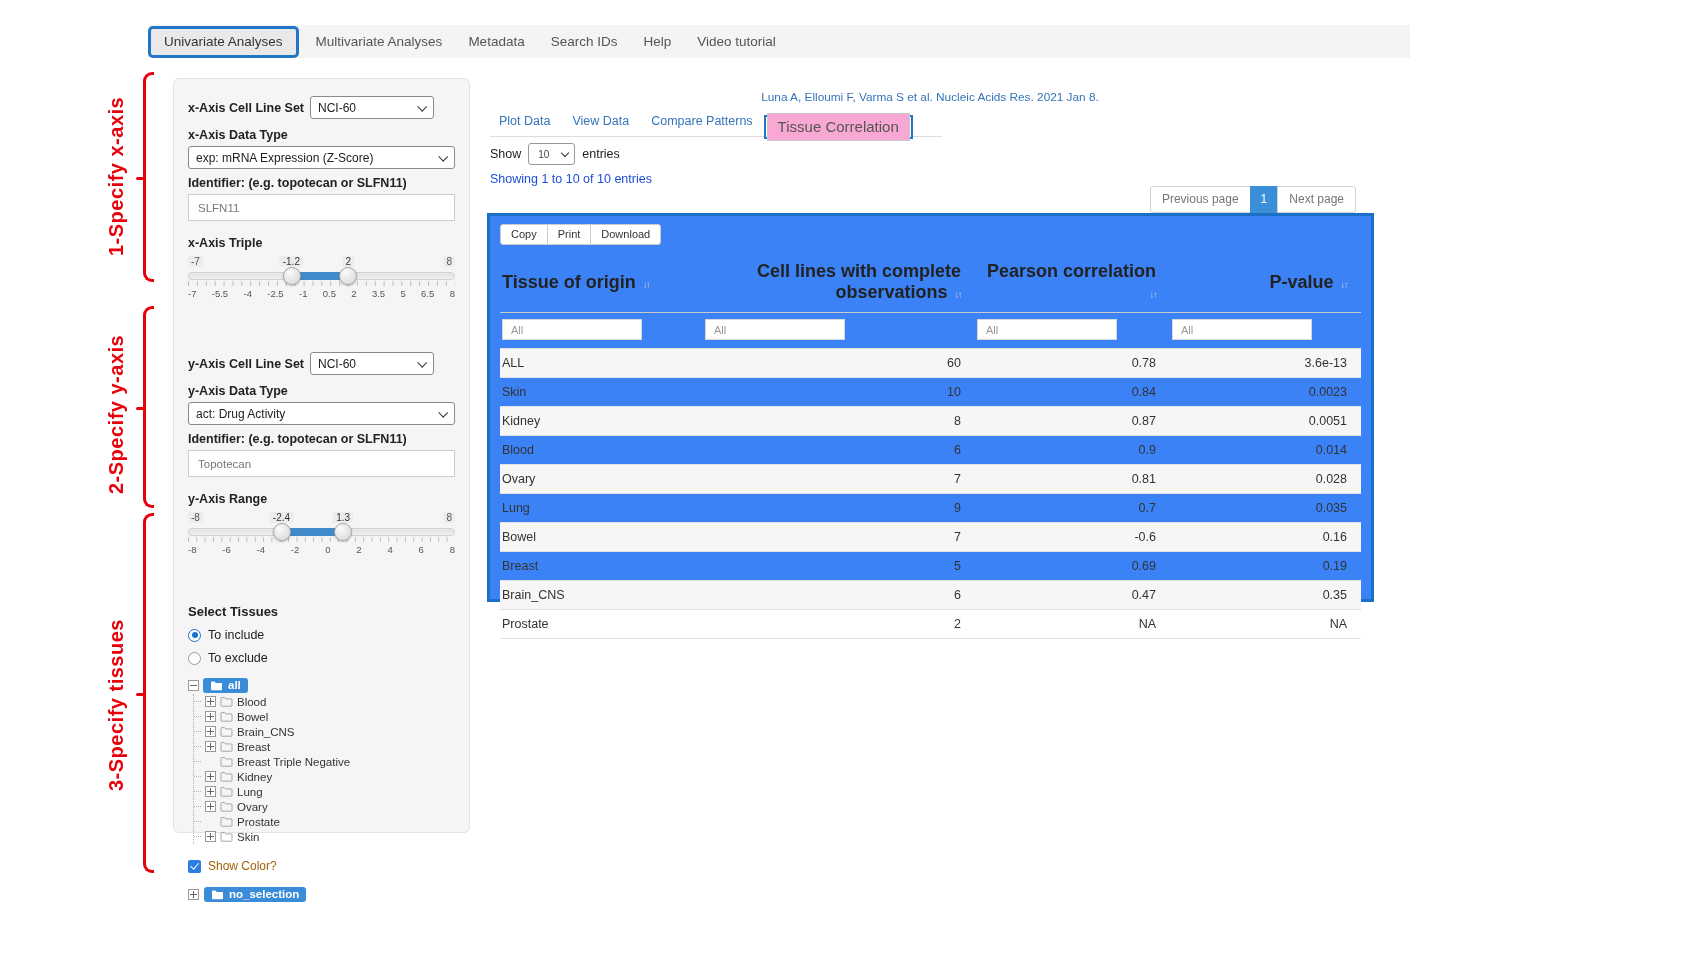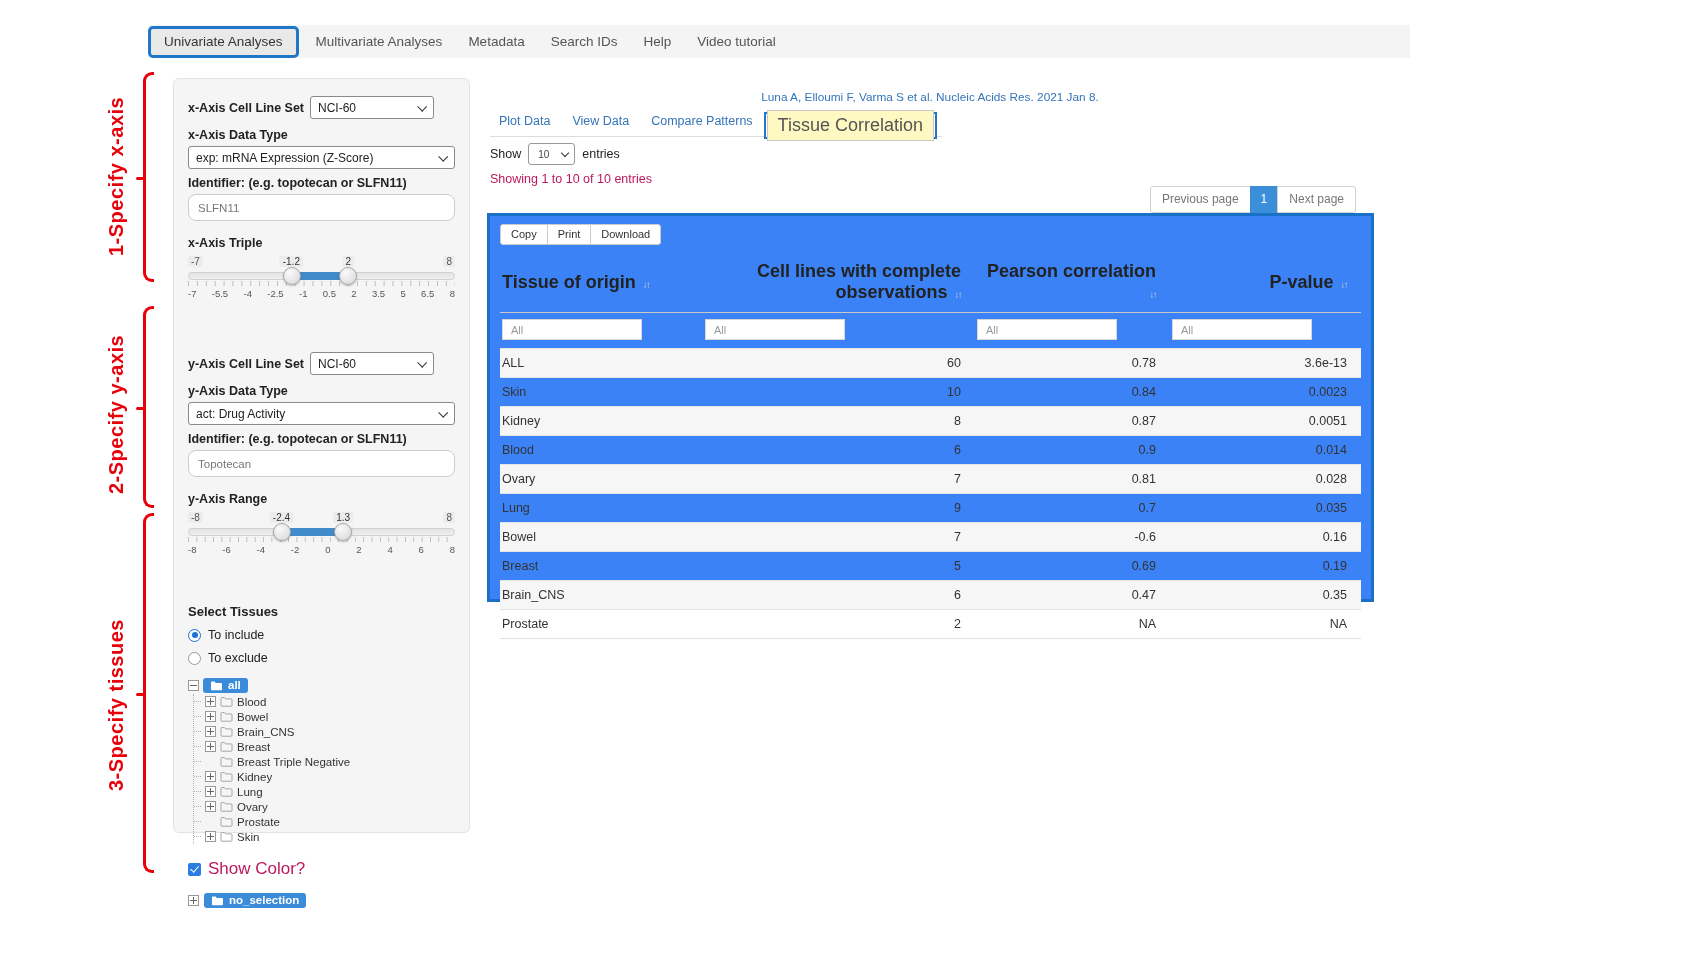--- a/index.html
+++ b/index.html
@@ -25,21 +25,21 @@
   .brace .nub{position:absolute;left:-10px;top:50%;width:9px;height:3px;background:var(--annotation-red);border-radius:2px;}
 
   
   .panel{position:absolute;left:173px;top:78px;width:297px;height:755px;background:#f5f5f6;border:1px solid #e2e2e2;border-radius:6px;padding:17px 14px;}
   .flabel{font-weight:bold;font-size:12.5px;color:#222;}
   .inline-row{display:flex;align-items:center;gap:6px;}
   .select{position:relative;height:23px;background:#fff;border:1px solid #8a8a8a;border-radius:3px;display:flex;align-items:center;padding:0 22px 0 7px;font-size:12px;color:#222;cursor:pointer;white-space:nowrap;overflow:hidden;}
   .select .chev{position:absolute;right:8px;top:7px;width:7px;height:7px;border-right:1.8px solid #333;border-bottom:1.8px solid #333;transform:rotate(45deg) translateY(-1px);}
   .select.small{width:124px;}
   .select.wide{width:100%;margin-top:4px;}
-  .text-input{width:100%;height:27px;border:1px solid #ccc;border-radius:8px;background:#fff;font-size:11.5px;color:#777;padding:0 9px;font-family:"Liberation Sans",sans-serif;}
+  .text-input{width:100%;height:27px;border:1px solid #ccc;border-radius:0;background:#fff;font-size:11.5px;color:#777;padding:0 9px;font-family:"Liberation Sans",sans-serif;}
   .mt4{margin-top:4px;} .mt7{margin-top:7px;} .mt9{margin-top:9px;} .mt15{margin-top:15px;}
 
   
   .slider{position:relative;margin-top:22px;height:44px;}
   .sl-lab{position:absolute;top:-16px;font-size:10px;color:#333;background:#ececec;padding:0 3px;border-radius:2px;transform:translateX(-50%);}
   .sl-lab.minmax{transform:none;color:#555;}
   .sl-track{position:relative;height:8px;background:linear-gradient(#e3e3e3,#efefef);border:1px solid #d2d2d2;border-radius:5px;}
   .sl-fill{position:absolute;top:-1px;height:8px;background:var(--slider-blue);}
   .sl-handle{position:absolute;top:-6px;width:18px;height:18px;border-radius:50%;background:radial-gradient(circle at 35% 30%,#fafafa,#d5d5d5);border:1px solid #a9a9a9;transform:translateX(-50%);box-shadow:0 1px 2px rgba(0,0,0,.25);cursor:pointer;}
   .sl-ticks{height:5px;margin-top:1px;background-image:linear-gradient(to right,#bdbdbd 0 1px,transparent 1px);}
@@ -54,36 +54,36 @@
   .tnode{display:flex;align-items:center;gap:4px;padding:1px 0;}
   .expander{width:11px;height:11px;flex:0 0 11px;border:1px solid #999;background:#fff;position:relative;cursor:pointer;}
   .expander.minus{background:linear-gradient(#666,#666) center/7px 1px no-repeat,#fff;}
   .expander.plus{background:linear-gradient(#666,#666) center/7px 1px no-repeat,linear-gradient(#666,#666) center/1px 7px no-repeat,#fff;}
   .chip{display:inline-flex;align-items:center;gap:5px;background:var(--selection-blue);color:#fff;padding:1px 7px 2px;border-radius:3px;font-weight:bold;cursor:pointer;}
   .tree ul{list-style:none;margin-left:5px;padding-left:9px;border-left:1px dotted #b3b3b3;}
   .tree li{display:flex;align-items:center;gap:4px;padding:1.5px 0;position:relative;cursor:pointer;}
   .dash{width:7px;flex:0 0 7px;border-top:1px dotted #b3b3b3;margin-left:-9px;}
   .leafgap{width:11px;flex:0 0 11px;}
   .folder{flex:0 0 auto;}
-  .checkbox-row{display:flex;align-items:center;gap:7px;margin-top:15px;font-size:17px;color:#be185d;cursor:pointer;}
+  .checkbox-row{display:flex;align-items:center;gap:7px;margin-top:15px;font-size:12px;color:#a16207;cursor:pointer;}
   .checkbox{width:13px;height:13px;border-radius:2px;background:#2a7de1;position:relative;flex:0 0 13px;}
   .checkbox::after{content:"";position:absolute;left:3.5px;top:1px;width:4px;height:7px;border-right:1.8px solid #fff;border-bottom:1.8px solid #fff;transform:rotate(40deg);}
   .noselect-row{display:flex;align-items:center;gap:5px;margin-top:14px;font-size:11.5px;}
 
   
   .citation{position:absolute;left:490px;top:71px;width:880px;text-align:center;font-size:11.8px;color:#222;}
   .citation-link{position:absolute;left:490px;top:90px;width:880px;text-align:center;font-size:11.8px;color:var(--link-blue);cursor:pointer;}
   .tabs{position:absolute;left:490px;top:106px;width:452px;height:31px;display:flex;align-items:flex-end;border-bottom:1px solid #ddd;}
   .tab-link{color:var(--link-blue);font-size:12.5px;padding:6px 11px 8px;cursor:pointer;white-space:nowrap;}
   .tab-active-wrap{border:2px solid var(--annotation-blue);background:#fff;padding:1px;margin-bottom:-3px;}
-  .tab-active{border:1px solid #c9c9c9;background:#fef9c3;color:#555;font-size:18px;padding:4px 10px 5px;white-space:nowrap;cursor:pointer;}
+  .tab-active{border:1px solid #c9c9c9;background:#f9a8d4;color:#555;font-size:15px;padding:4px 10px 5px;white-space:nowrap;cursor:pointer;}
   .show-row{position:absolute;left:490px;top:143px;display:flex;align-items:center;gap:7px;font-size:12.5px;color:#222;}
   .page-select{width:47px;height:22px;border:1px solid #999;border-radius:3px;background:#fff;display:flex;align-items:center;justify-content:space-between;padding:0 6px 0 9px;font-size:10px;color:#444;cursor:pointer;}
   .page-select .chev{width:6px;height:6px;border-right:1.6px solid #333;border-bottom:1.6px solid #333;transform:rotate(45deg);margin-top:-2px;}
-  .showing-text{position:absolute;left:490px;top:172px;font-size:12.5px;color:#be185d;}
+  .showing-text{position:absolute;left:490px;top:172px;font-size:12.5px;color:#1d4ed8;}
   .pagination{position:absolute;top:186px;right:344px;display:flex;font-size:12px;}
   .page-btn{border:1px solid #d2d2d2;background:#fff;color:#767676;padding:5px 11px 6px;margin-left:-1px;cursor:pointer;white-space:nowrap;}
   .page-btn.first{border-radius:3px 0 0 3px;}
   .page-btn.last{border-radius:0 3px 3px 0;}
   .page-current{background:var(--active-page-blue);border:1px solid var(--active-page-blue);color:#fff;padding:5px 10px 6px;margin-left:-1px;cursor:pointer;}
 
   
   .table-panel{position:absolute;left:487px;top:213px;width:887px;height:389px;border:3px solid #1a70c6;background:#3b82f6;padding:8px 10px;}
   .export-btns{display:flex;}
   .export-btn{font-size:11px;padding:3px 10px 4px;border:1px solid #ccc;background:#fff;color:#333;margin-left:-1px;cursor:pointer;}

